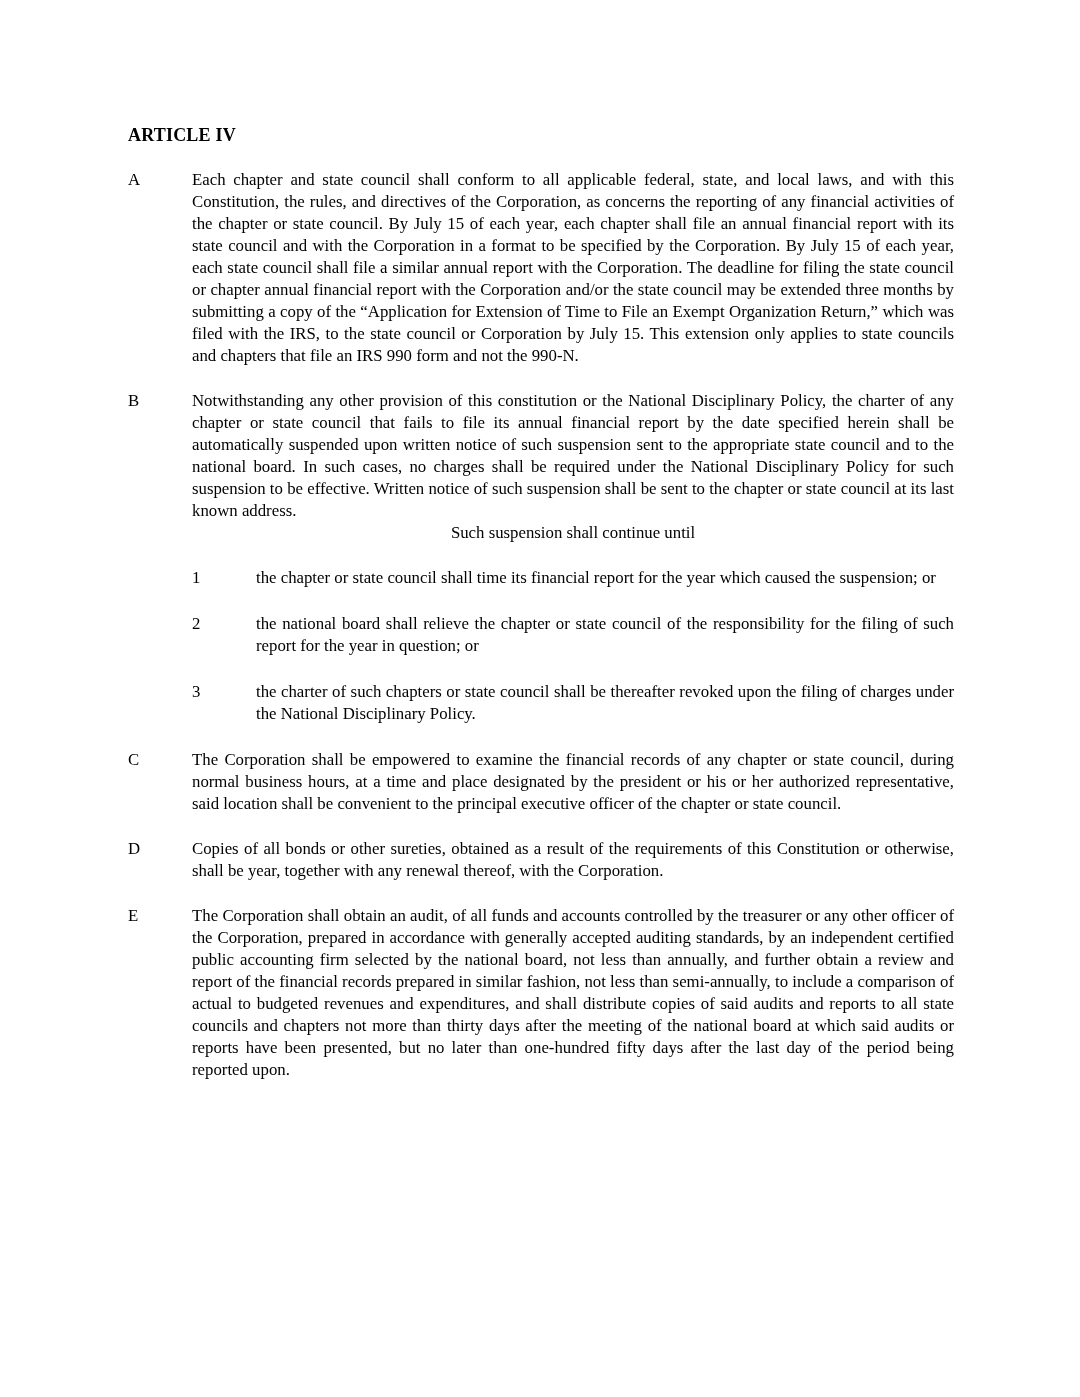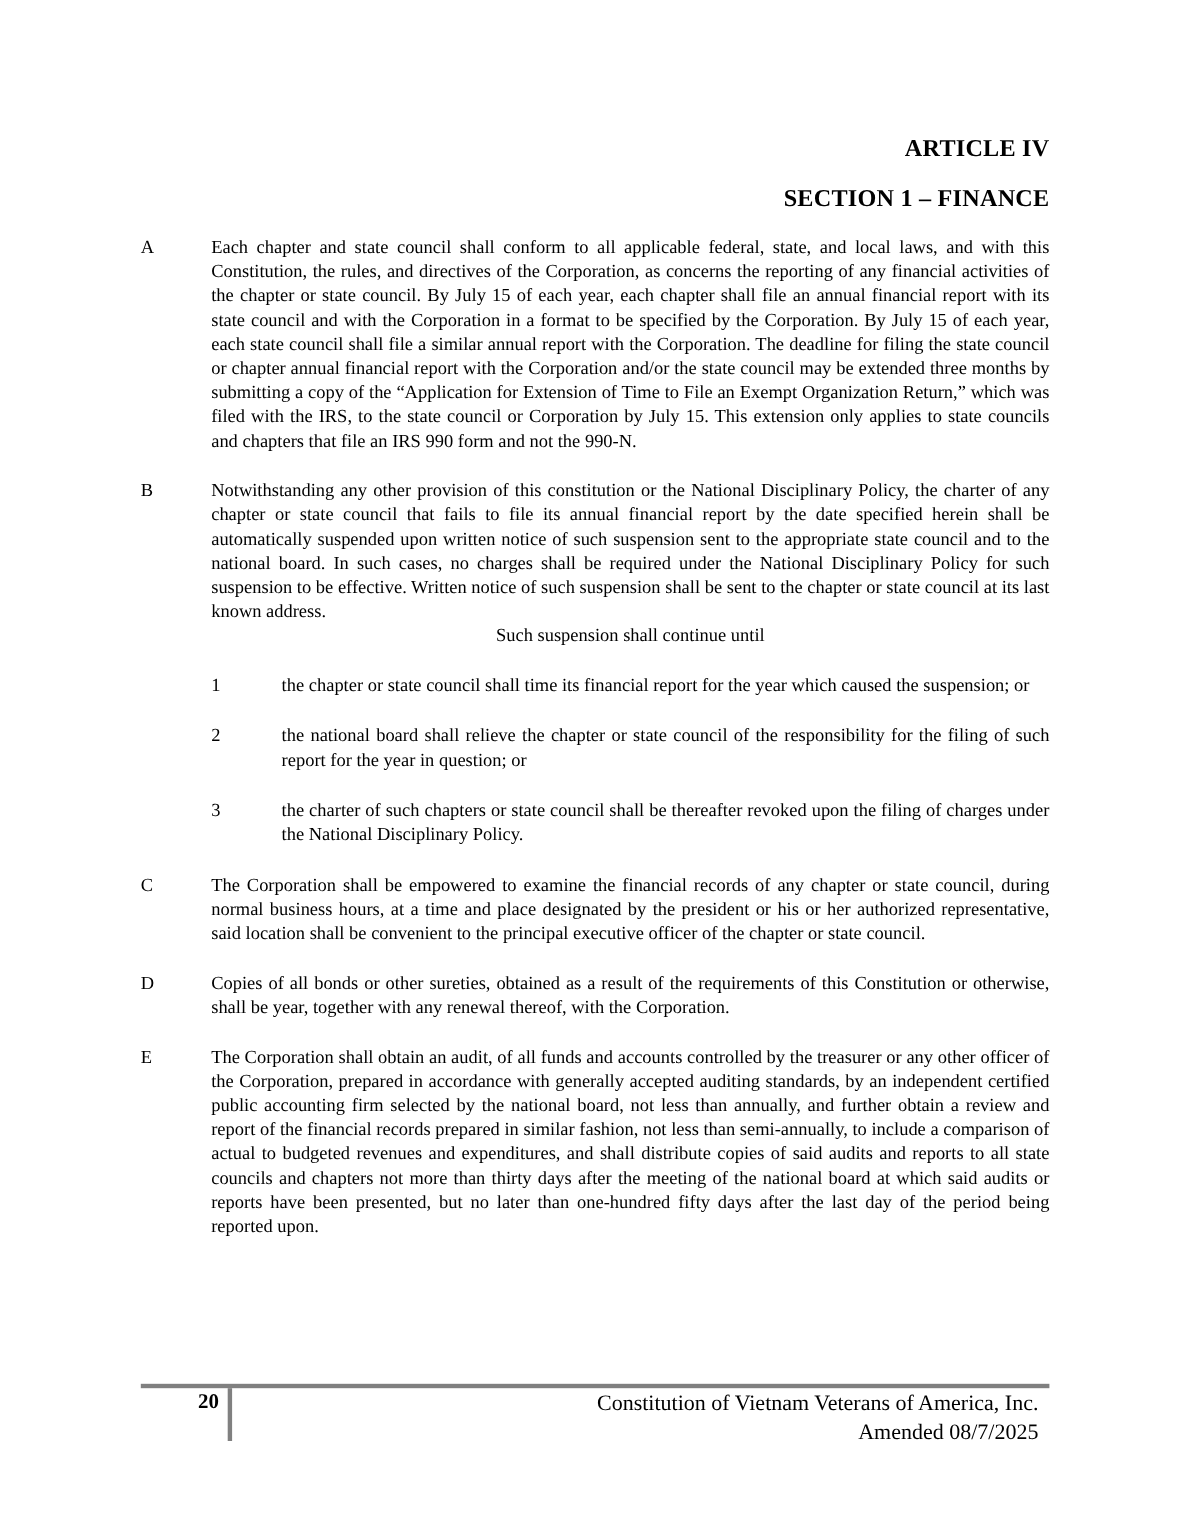--- a/index.html
+++ b/index.html
@@ -18,23 +18,23 @@
   }
   .content {
     position: absolute;
     left: 128px;
     top: 124px;
     width: 826px;
     font-size: 16.8px;
     line-height: 22px;
   }
   .heading {
-    text-align: right;
+    text-align: left;
     font-weight: bold;
-    font-size: 22px;
+    font-size: 18px;
     line-height: 22px;
     margin: 0 0 23px 0;
     letter-spacing: 0.2px;
   }
   .clause {
     display: flex;
     margin: 0 0 23px 0;
   }
   .clause-label {
     flex: 0 0 64px;
@@ -103,21 +103,20 @@
     padding-top: 1px;
   }
 </style>
 </head>
 <body>
 
 <div class="page">
   <div class="content">
 
     <div class="heading">ARTICLE IV</div>
-    <div class="heading">SECTION 1 – FINANCE</div>
 
     <section class="clause">
       <span class="clause-label">A</span>
       <div class="clause-body">
         <div class="clause-text">Each chapter and state council shall conform to all applicable federal, state, and local laws, and with this Constitution, the rules, and directives of the Corporation, as concerns the reporting of any financial activities of the chapter or state council. By July 15 of each year, each chapter shall file an annual financial report with its state council and with the Corporation in a format to be specified by the Corporation. By July 15 of each year, each state council shall file a similar annual report with the Corporation.  The deadline for filing the state council or chapter annual financial report with the Corporation and/or the state council may be extended three months by submitting a copy of the “Application for Extension of Time to File an Exempt Organization Return,” which was filed with the IRS, to the state council or Corporation by July 15.  This extension only applies to state councils and chapters that file an IRS 990 form and not the 990-N.</div>
       </div>
     </section>
 
     <section class="clause">
       <span class="clause-label">B</span>
@@ -158,25 +157,13 @@
 
     <section class="clause">
       <span class="clause-label">E</span>
       <div class="clause-body">
         <div class="clause-text">The Corporation shall obtain an audit, of all funds and accounts controlled by the treasurer or any other officer of the Corporation, prepared in accordance with generally accepted auditing standards, by an independent certified public accounting firm selected by the national board, not less than annually, and further obtain a review and report of the financial records prepared in similar fashion, not less than semi-annually, to include a comparison of actual to budgeted revenues and expenditures, and shall distribute copies of said audits and reports to all state councils and chapters not more than thirty  days after the meeting of the national board  at which said audits or reports have been presented, but no later than one-hundred fifty  days after the last day of the period being reported upon.</div>
       </div>
     </section>
 
   </div>
 
-  <footer class="footer">
-    <div class="footer-inner">
-      <div class="footer-left">
-        <span class="page-num">20</span>
-        <span class="footer-vbar"></span>
-      </div>
-      <div class="footer-right">
-        <div>Constitution of Vietnam Veterans of America, Inc.</div>
-        <div>Amended 08/7/2025</div>
-      </div>
-    </div>
-  </footer>
 </div>
 
 </body></html>

